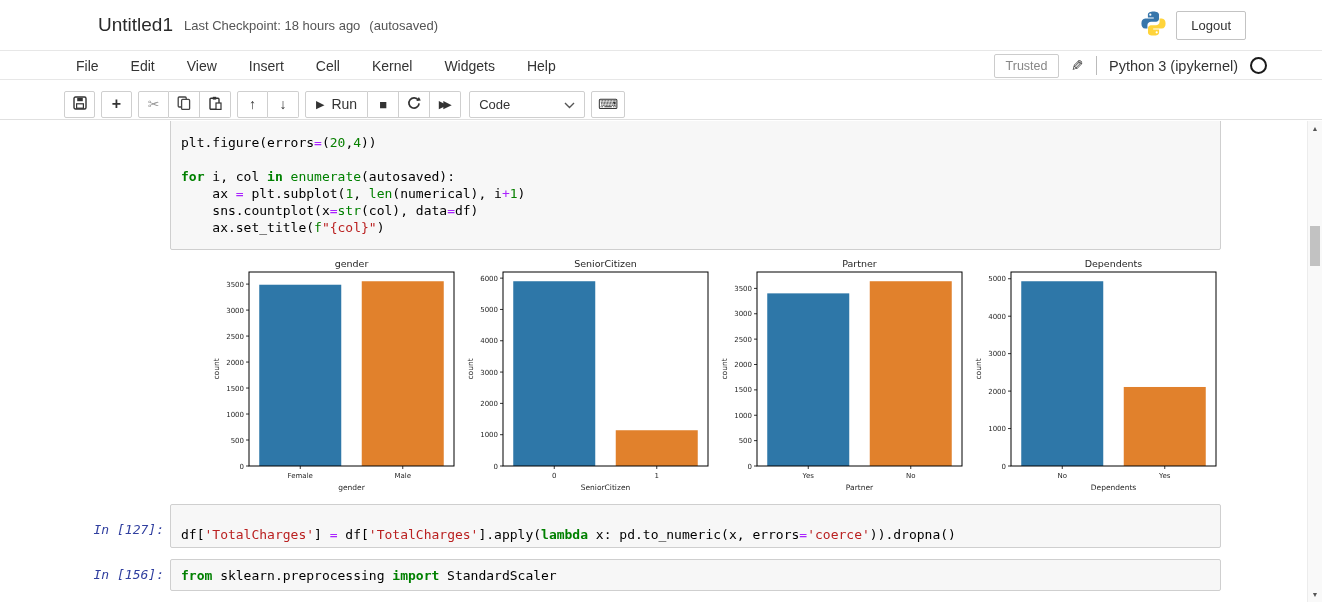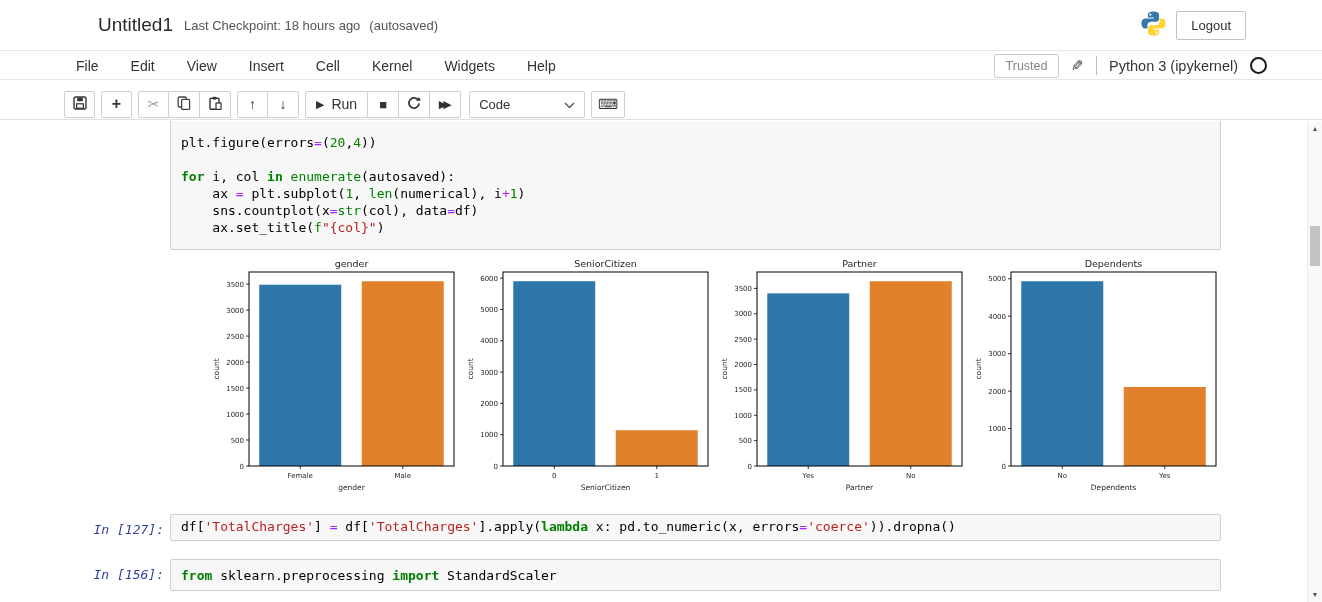--- a/index.html
+++ b/index.html
@@ -52,21 +52,21 @@
              display:flex;align-items:center;justify-content:space-between;
              padding:0 9px;font-size:13px;color:#333;box-sizing:border-box;
              background:#fff;cursor:pointer;margin-left:2px;}
   .kb-btn{font-size:14px;min-width:34px;}
 
   
   .notebook{position:absolute;top:121px;left:0;width:1242px;bottom:0;background:#fff;overflow:hidden;}
   .input-area{position:absolute;left:170px;width:1051px;background:#f7f7f7;
               border:1px solid #cfcfcf;border-radius:2px;box-sizing:border-box;cursor:text;}
   .cell1-input{top:-3px;height:132px;padding:15px 10px 0;}
-  .cell2-input{top:393px;height:27px;padding:3px 10px;}
+  .cell2-input{top:383px;height:27px;padding:21px 10px;}
   .cell3-input{top:438px;height:32px;padding:7px 10px;}
   .code{font-family:"DejaVu Sans Mono","Liberation Mono",monospace;font-size:13px;
         line-height:17px;color:#000;}
   .code-line{white-space:pre;}
   .tok-kw{color:#008000;font-weight:bold;}
   .tok-builtin{color:#008000;}
   .tok-num{color:#088000;}
   .tok-op{color:#aa22ff;}
   .tok-str{color:#ba2121;}
   .tok-strf{color:#088000;}

